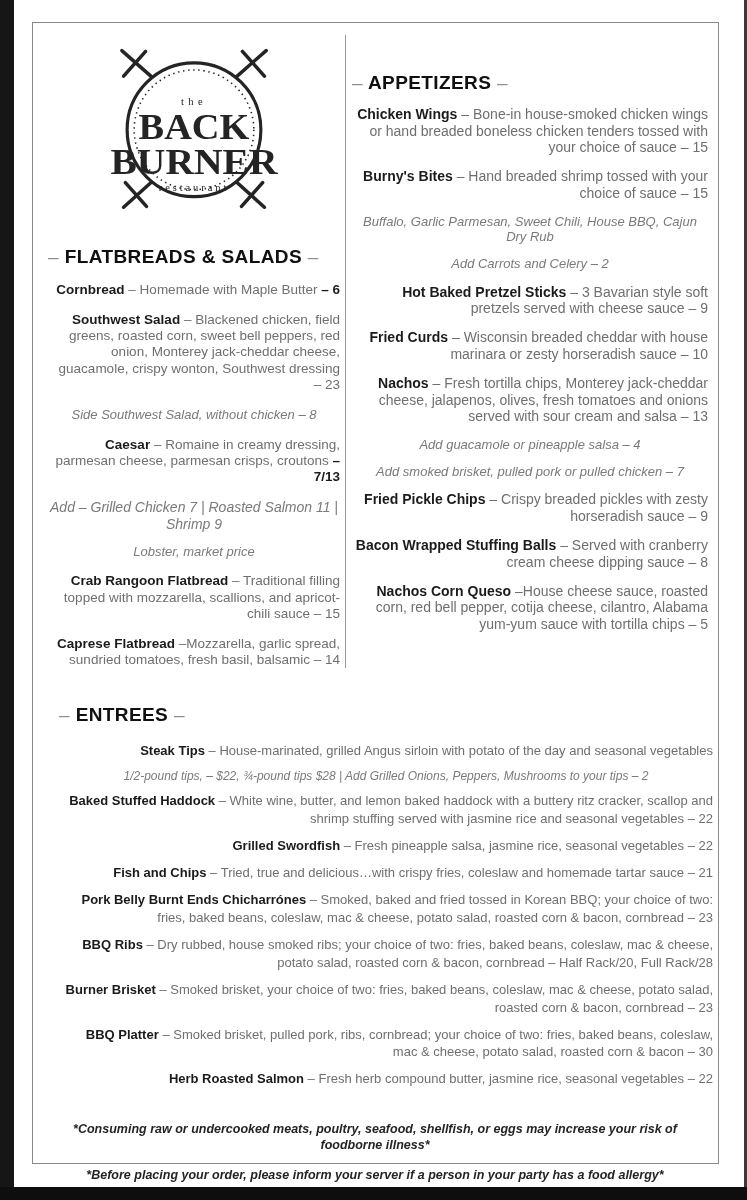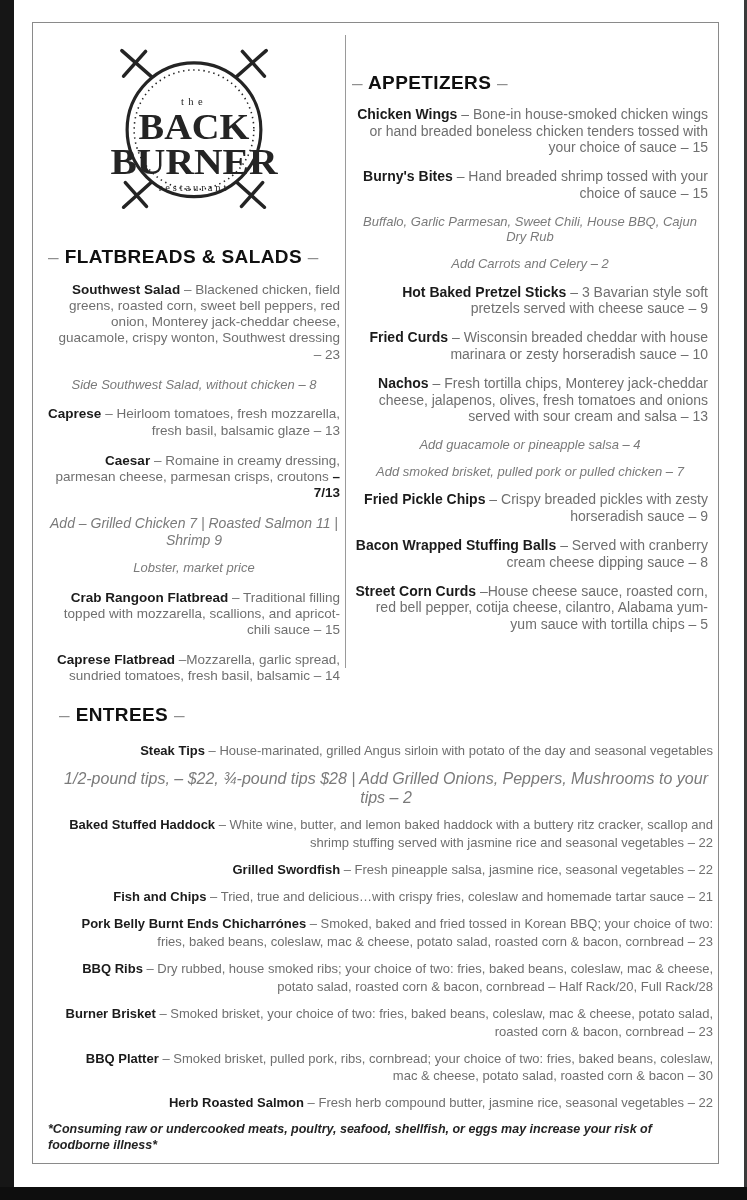--- a/index.html
+++ b/index.html
@@ -37,25 +37,25 @@
   .item .name { color:#1b1b1b; font-weight:bold; }
   .item .price-bold { color:#1b1b1b; font-weight:bold; }
 
   .note {
     margin:11px 0; text-align:center; font-style:italic;
     color:#7a7a7a; font-size:13px; line-height:1.2;
   }
   .note-small { font-size:14px; }
 
   .entrees .item { font-size:13px; margin:9px 0; line-height:1.38; }
-  .entrees .note { font-size:16px; margin:9px 0; }
+  .entrees .note { font-size:12px; margin:9px 0; }
   .entrees .section-title { margin-bottom:16px; }
 
   .footer .foot-line {
-    font-style:italic; font-weight:bold;
+    text-align:center; font-style:italic; font-weight:bold;
     color:#242424; font-size:12.5px; margin:13px 0; line-height:1.3;
   }
 </style>
 </head>
 <body>
 
 <div class="left-strip"></div>
 <div class="right-strip"></div>
 <div class="bottom-bar"></div>
 <div class="page-border"></div>
@@ -78,23 +78,23 @@
       <circle cx="100" cy="102" r="68" fill="none" stroke="#242424" stroke-width="1.8" stroke-dasharray="1.6,4.2"></circle>
       <text x="100" y="74" text-anchor="middle" font-family="Liberation Serif, serif" font-size="12" letter-spacing="5" fill="#242424">the</text>
       <text x="100" y="112" text-anchor="middle" font-family="Liberation Serif, serif" font-size="40" font-weight="bold" fill="#242424" textLength="126" lengthAdjust="spacingAndGlyphs">BACK</text>
       <text x="100" y="152" text-anchor="middle" font-family="Liberation Serif, serif" font-size="40" font-weight="bold" fill="#242424" textLength="190" lengthAdjust="spacingAndGlyphs">BURNER</text>
       <text x="100" y="172" text-anchor="middle" font-family="Liberation Serif, serif" font-size="11" letter-spacing="3" fill="#242424" textLength="80" lengthAdjust="spacingAndGlyphs">restaurant</text>
     </svg>
   </div>
 
   <div class="section-title"><span class="dash">–</span> <span>FLATBREADS &amp; SALADS</span> <span class="dash">–</span></div>
 
+  <p class="item"><span class="name">Cornbread</span> <span>– Homemade with Maple Butter</span> <span class="price-bold">– 6</span></p>
   <p class="item"><span class="name">Southwest Salad</span> <span>– Blackened chicken, field greens, roasted corn, sweet bell peppers, red onion, Monterey jack-cheddar cheese, guacamole, crispy wonton, Southwest dressing – 23</span></p>
   <p class="note">Side Southwest Salad, without chicken – 8</p>
-  <p class="item"><span class="name">Caprese</span> <span>– Heirloom tomatoes, fresh mozzarella, fresh basil, balsamic glaze – 13</span></p>
   <p class="item"><span class="name">Caesar</span> <span>– Romaine in creamy dressing, parmesan cheese, parmesan crisps, croutons</span> <span class="price-bold">– 7/13</span></p>
   <p class="note note-small">Add – Grilled Chicken 7  |  Roasted Salmon 11  |  Shrimp 9</p>
   <p class="note">Lobster, market price</p>
   <p class="item"><span class="name">Crab Rangoon Flatbread</span> <span>– Traditional filling topped with mozzarella, scallions, and apricot-chili sauce – 15</span></p>
   <p class="item"><span class="name">Caprese Flatbread</span> <span>–Mozzarella, garlic spread, sundried tomatoes, fresh basil, balsamic – 14</span></p>
 </div>
 
 <div class="col-right">
   <div class="section-title"><span class="dash">–</span> <span>APPETIZERS</span> <span class="dash">–</span></div>
 
@@ -102,33 +102,34 @@
   <p class="item"><span class="name">Burny's Bites</span> <span>– Hand breaded shrimp tossed with your choice of sauce – 15</span></p>
   <p class="note">Buffalo, Garlic Parmesan, Sweet Chili, House BBQ, Cajun Dry Rub</p>
   <p class="note">Add Carrots and Celery – 2</p>
   <p class="item"><span class="name">Hot Baked Pretzel Sticks</span> <span>– 3 Bavarian style soft pretzels served with cheese sauce – 9</span></p>
   <p class="item"><span class="name">Fried Curds</span> <span>– Wisconsin breaded cheddar with house marinara or zesty horseradish sauce – 10</span></p>
   <p class="item"><span class="name">Nachos</span> <span>– Fresh tortilla chips, Monterey jack-cheddar cheese, jalapenos, olives, fresh tomatoes and onions served with sour cream and salsa – 13</span></p>
   <p class="note">Add guacamole or pineapple salsa – 4</p>
   <p class="note">Add smoked brisket, pulled pork or pulled chicken – 7</p>
   <p class="item"><span class="name">Fried Pickle Chips</span> <span>– Crispy breaded pickles with zesty horseradish sauce – 9</span></p>
   <p class="item"><span class="name">Bacon Wrapped Stuffing Balls</span> <span>– Served with cranberry cream cheese dipping sauce – 8</span></p>
-  <p class="item"><span class="name">Street Corn Curds</span> <span>–House cheese sauce, roasted corn, red bell pepper, cotija cheese, cilantro, Alabama yum-yum sauce with tortilla chips – 5</span></p>
+  <p class="item"><span class="name">Nachos Corn Queso</span> <span>–House cheese sauce, roasted corn, red bell pepper, cotija cheese, cilantro, Alabama yum-yum sauce with tortilla chips – 5</span></p>
 </div>
 
 <div class="entrees">
   <div class="section-title"><span class="dash">–</span> <span>ENTREES</span> <span class="dash">–</span></div>
 
   <p class="item"><span class="name">Steak Tips</span> <span>– House-marinated, grilled Angus sirloin with potato of the day and seasonal vegetables</span></p>
   <p class="note">1/2-pound tips, – $22, ¾-pound tips $28  |  Add Grilled Onions, Peppers, Mushrooms to your tips – 2</p>
   <p class="item"><span class="name">Baked Stuffed Haddock</span> <span>– White wine, butter, and lemon baked haddock with a buttery ritz cracker, scallop and shrimp stuffing served with jasmine rice and seasonal vegetables – 22</span></p>
   <p class="item"><span class="name">Grilled Swordfish</span> <span>– Fresh pineapple salsa, jasmine rice, seasonal vegetables – 22</span></p>
   <p class="item"><span class="name">Fish and Chips</span> <span>– Tried, true and delicious…with crispy fries, coleslaw and homemade tartar sauce – 21</span></p>
   <p class="item"><span class="name">Pork Belly Burnt Ends Chicharrónes</span> <span>– Smoked, baked and fried tossed in Korean BBQ; your choice of two: fries, baked beans, coleslaw, mac &amp; cheese, potato salad, roasted corn &amp; bacon, cornbread – 23</span></p>
   <p class="item"><span class="name">BBQ Ribs</span> <span>– Dry rubbed, house smoked ribs; your choice of two: fries, baked beans, coleslaw, mac &amp; cheese, potato salad, roasted corn &amp; bacon, cornbread – Half Rack/20, Full Rack/28</span></p>
   <p class="item"><span class="name">Burner Brisket</span> <span>– Smoked brisket, your choice of two: fries, baked beans, coleslaw, mac &amp; cheese, potato salad, roasted corn &amp; bacon, cornbread – 23</span></p>
   <p class="item"><span class="name">BBQ Platter</span> <span>– Smoked brisket, pulled pork, ribs, cornbread; your choice of two: fries, baked beans, coleslaw, mac &amp; cheese, potato salad, roasted corn &amp; bacon – 30</span></p>
   <p class="item"><span class="name">Herb Roasted Salmon</span> <span>– Fresh herb compound butter, jasmine rice, seasonal vegetables – 22</span></p>
 </div>
 
 <div class="footer">
   <p class="foot-line">*Consuming raw or undercooked meats, poultry, seafood, shellfish, or eggs may increase your risk of foodborne illness*</p>
+  <p class="foot-line">*Before placing your order, please inform your server if a person in your party has a food allergy*</p>
 </div>
 
 </body></html>

